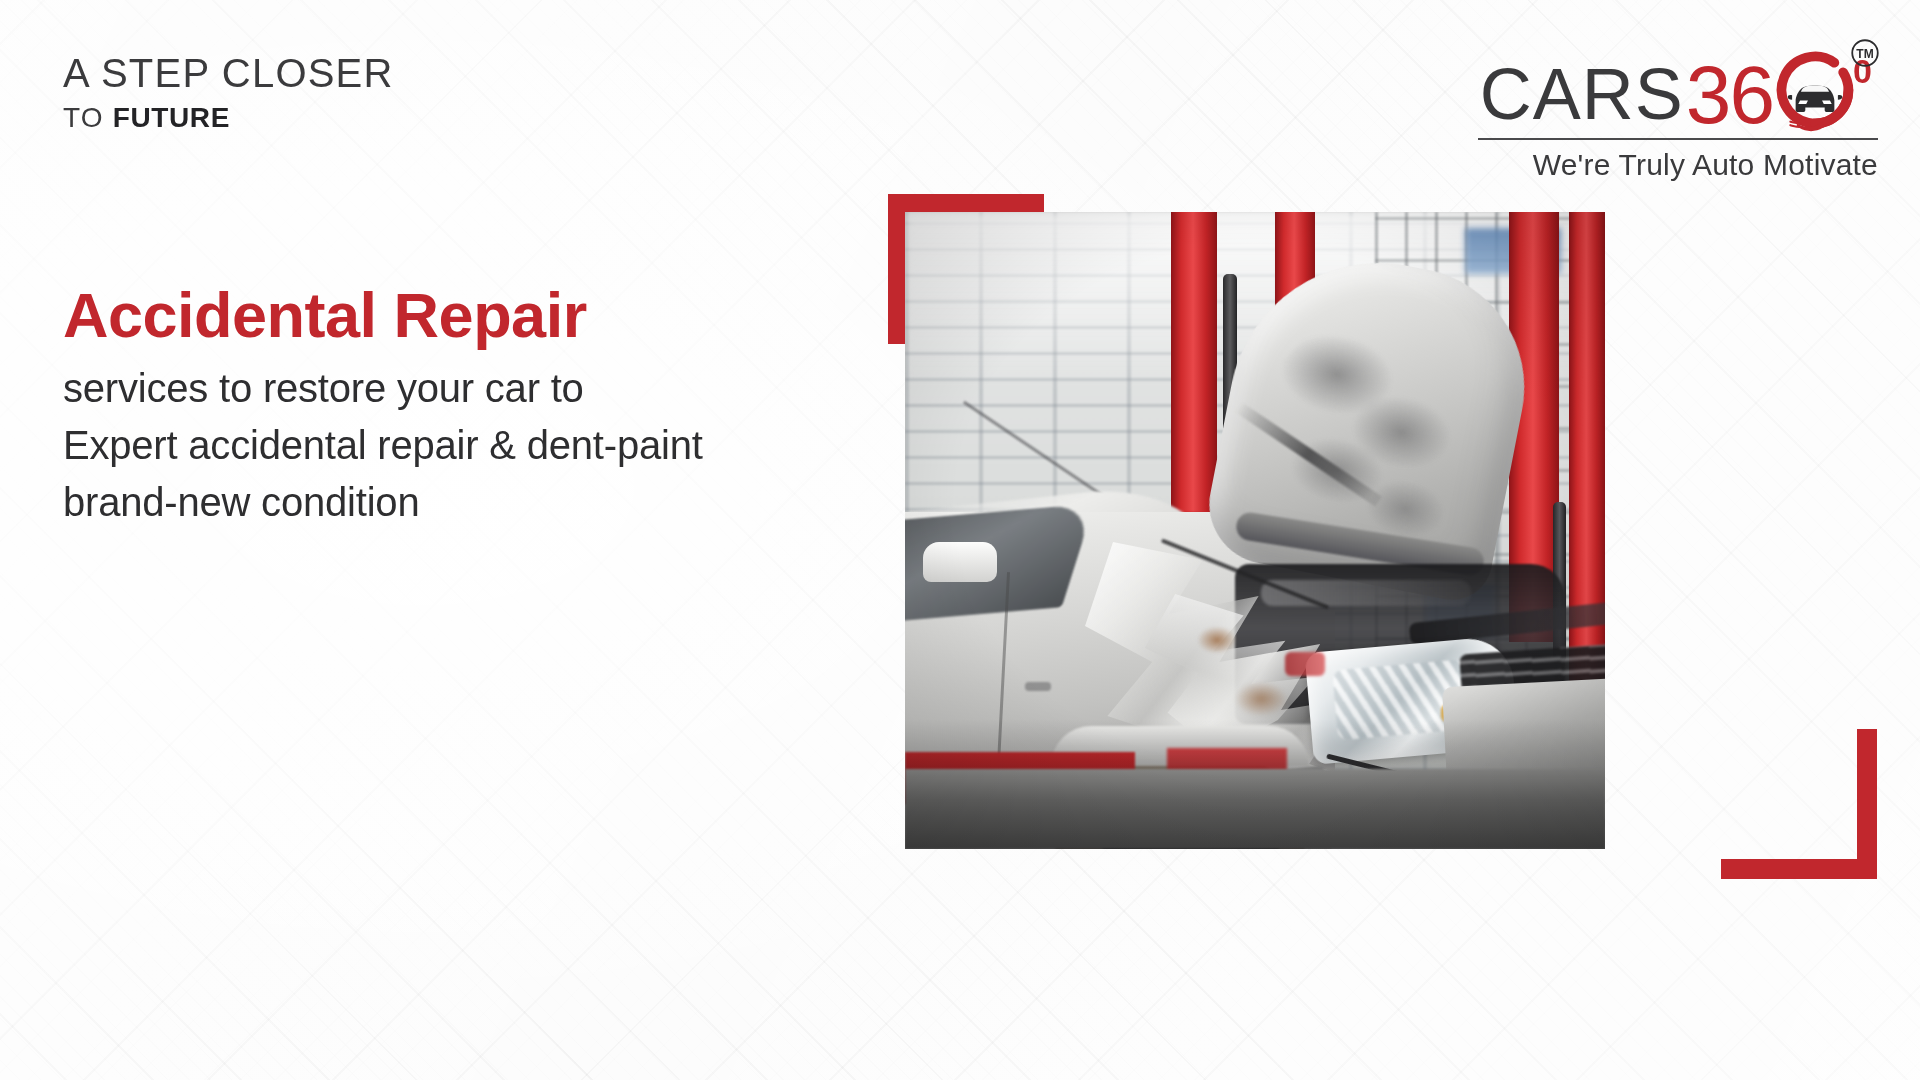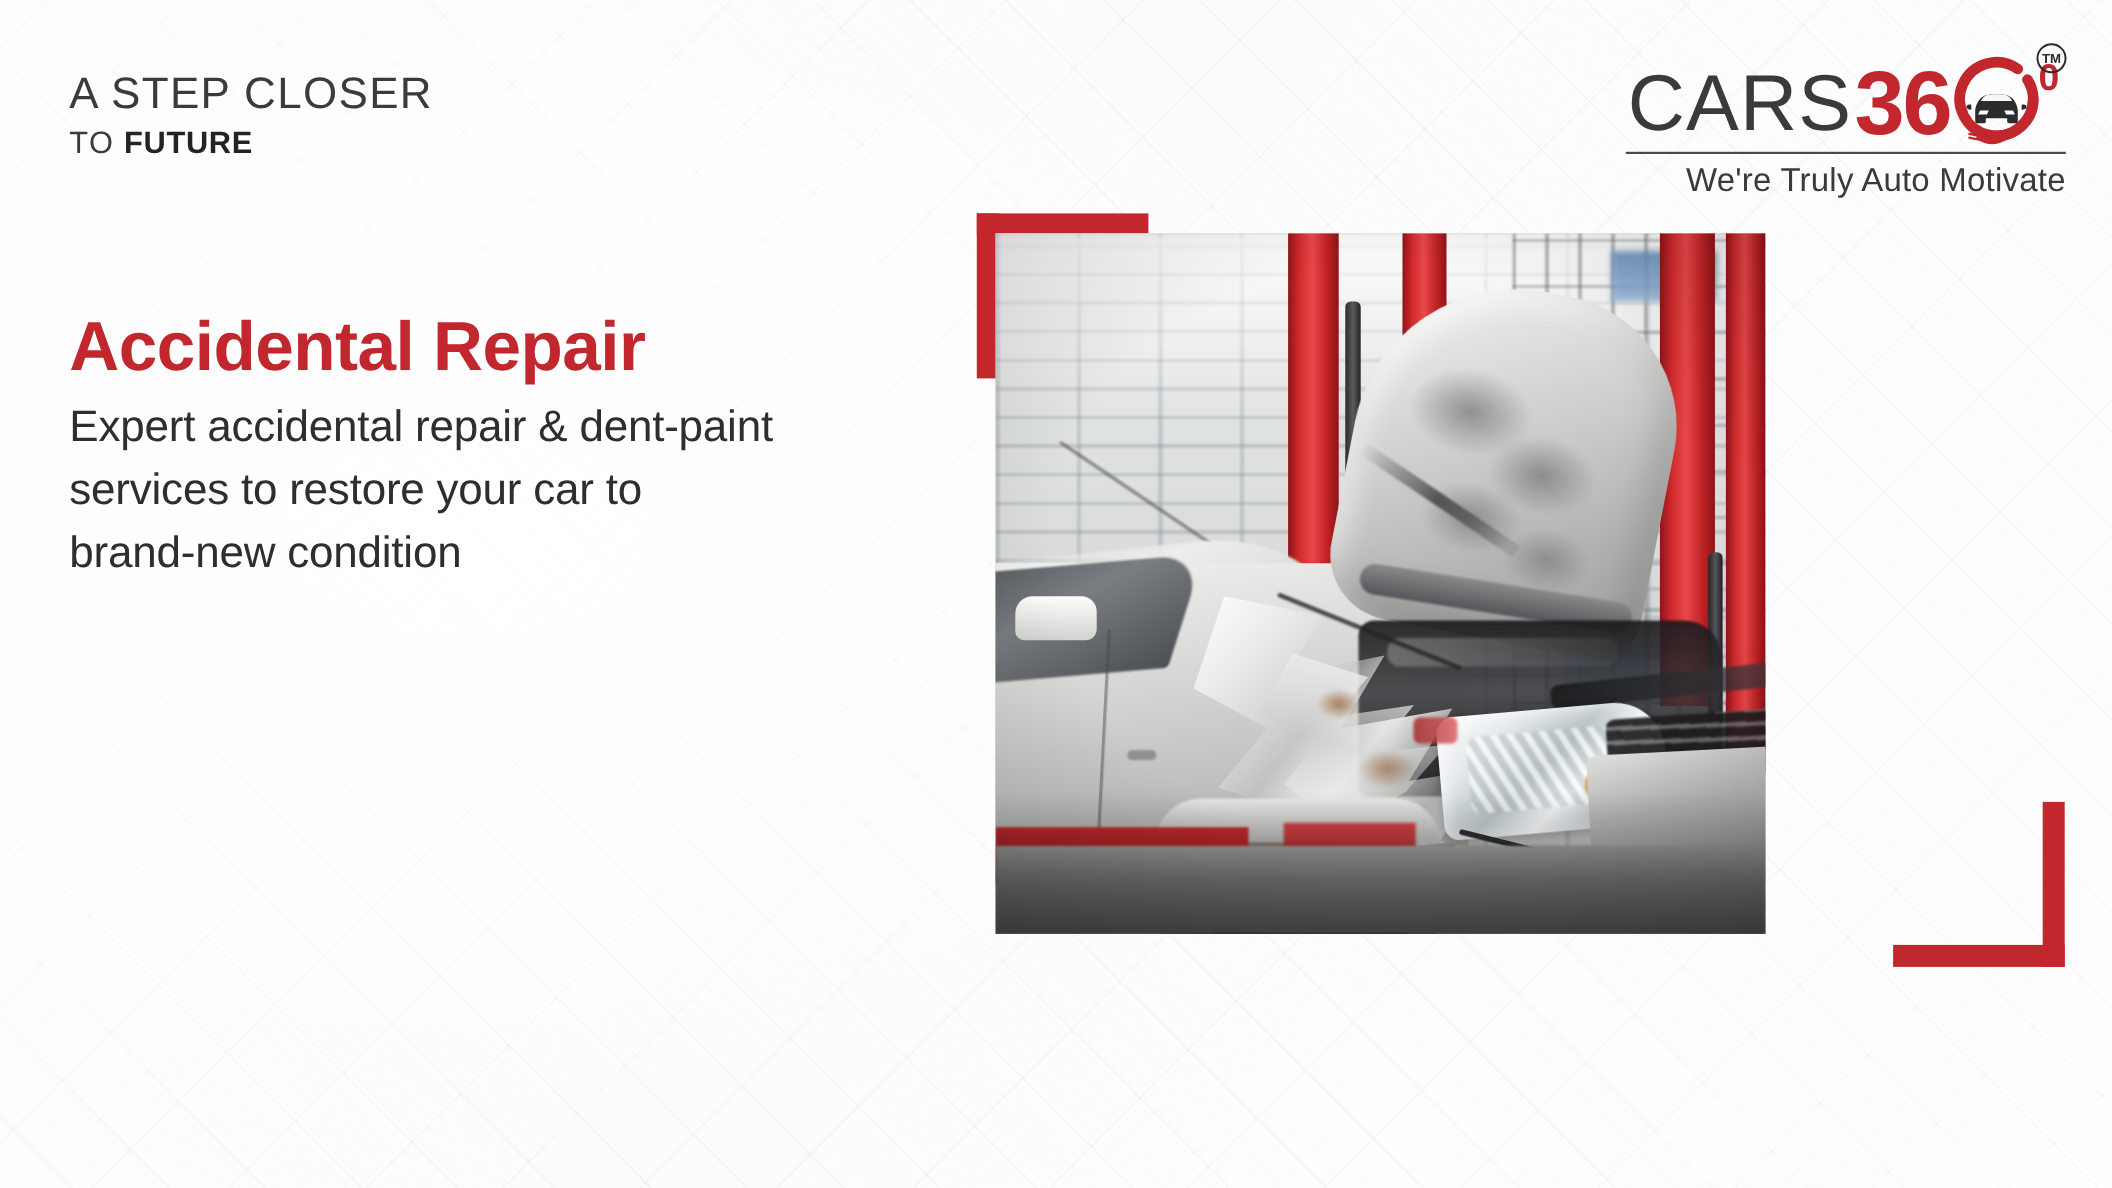--- a/index.html
+++ b/index.html
@@ -65,21 +65,21 @@
     inset: 0;
     background:
       radial-gradient(ellipse 55% 55% at 22% 45%, rgba(255,255,255,0.92) 0%, rgba(255,255,255,0.45) 55%, rgba(255,255,255,0) 100%),
       linear-gradient(115deg, rgba(255,255,255,0.55) 0%, rgba(255,255,255,0.12) 45%, rgba(255,255,255,0.55) 100%);
   }
 
   
   .tagline {
     position: absolute;
     left: 63px;
-    top: 62px;
+    top: 50px;
     line-height: 1.18;
     letter-spacing: 0.5px;
     color: #3a3a3c;
   }
   .tagline-l1 {
     font-size: 40px;
     font-weight: 300;
     letter-spacing: 1.2px;
     color: #3b3b3d;
     white-space: nowrap;
@@ -117,21 +117,21 @@
     font-size: 72px;
     font-weight: 400;
     letter-spacing: 1px;
     color: #3a3a3c;
     line-height: 1;
     position: relative;
     top: -2px;
   }
   .logo-36 {
     font-size: 82px;
-    font-weight: 700;
+    font-weight: 400;
     color: #C1272D;
     line-height: 1;
     letter-spacing: -2px;
     position: relative;
     top: 4px;
     margin-left: 2px;
   }
   .logo-mark {
     position: relative;
     width: 88px;
@@ -611,22 +611,22 @@
       </svg>
     </span>
   </div>
   <div class="logo-rule"></div>
   <div class="logo-sub">We're Truly Auto Motivate</div>
 </div>
 
 <div class="headline">Accidental Repair</div>
 
 <div class="body-copy">
+  <span class="bl">services to restore your car to</span>
   <span class="bl">Expert accidental repair &amp; dent-paint</span>
-  <span class="bl">services to restore your car to</span>
   <span class="bl">brand-new condition</span>
 </div>
 
 <div class="photo-zone">
   <div class="corner-tl"></div>
   <div class="corner-br"></div>
   <div class="photo">
     <div class="ph-layer ph-windows"></div>
     <div class="ph-layer ph-glare"></div>
     <div class="ph-layer ph-fence"></div>

